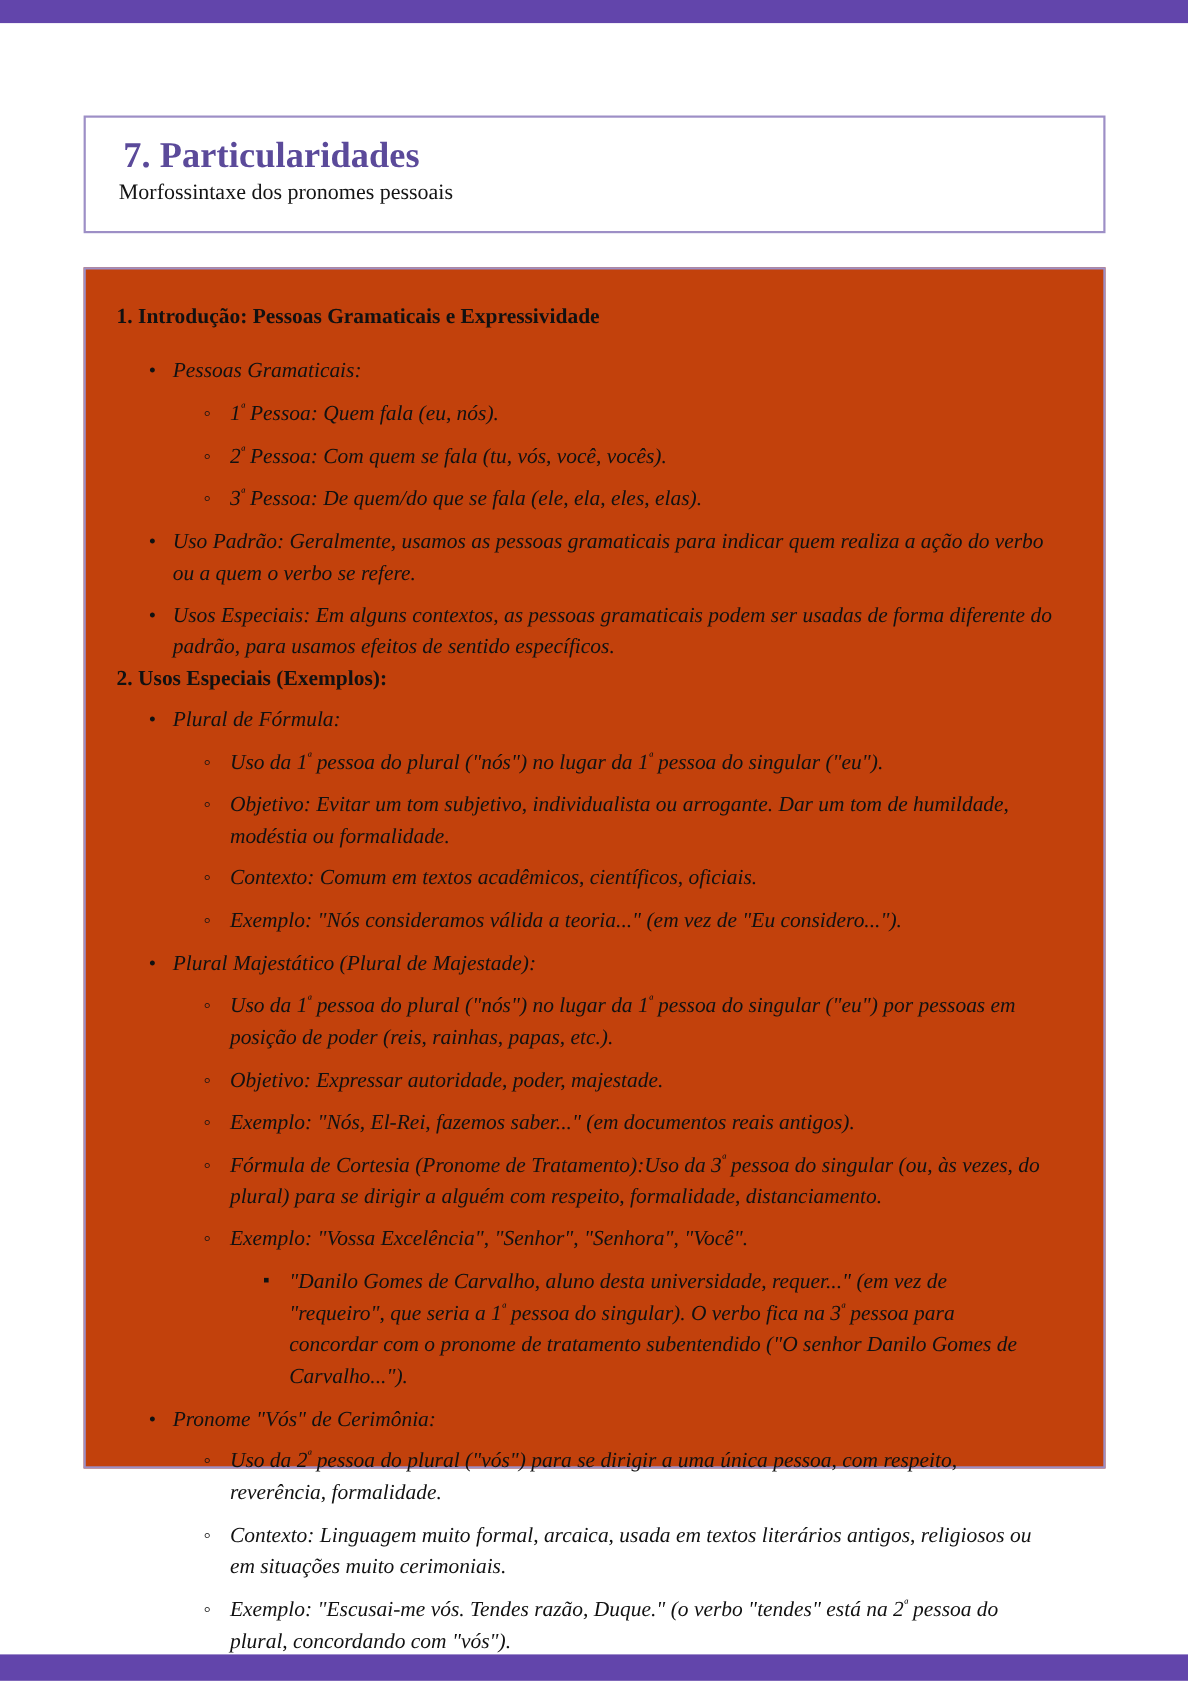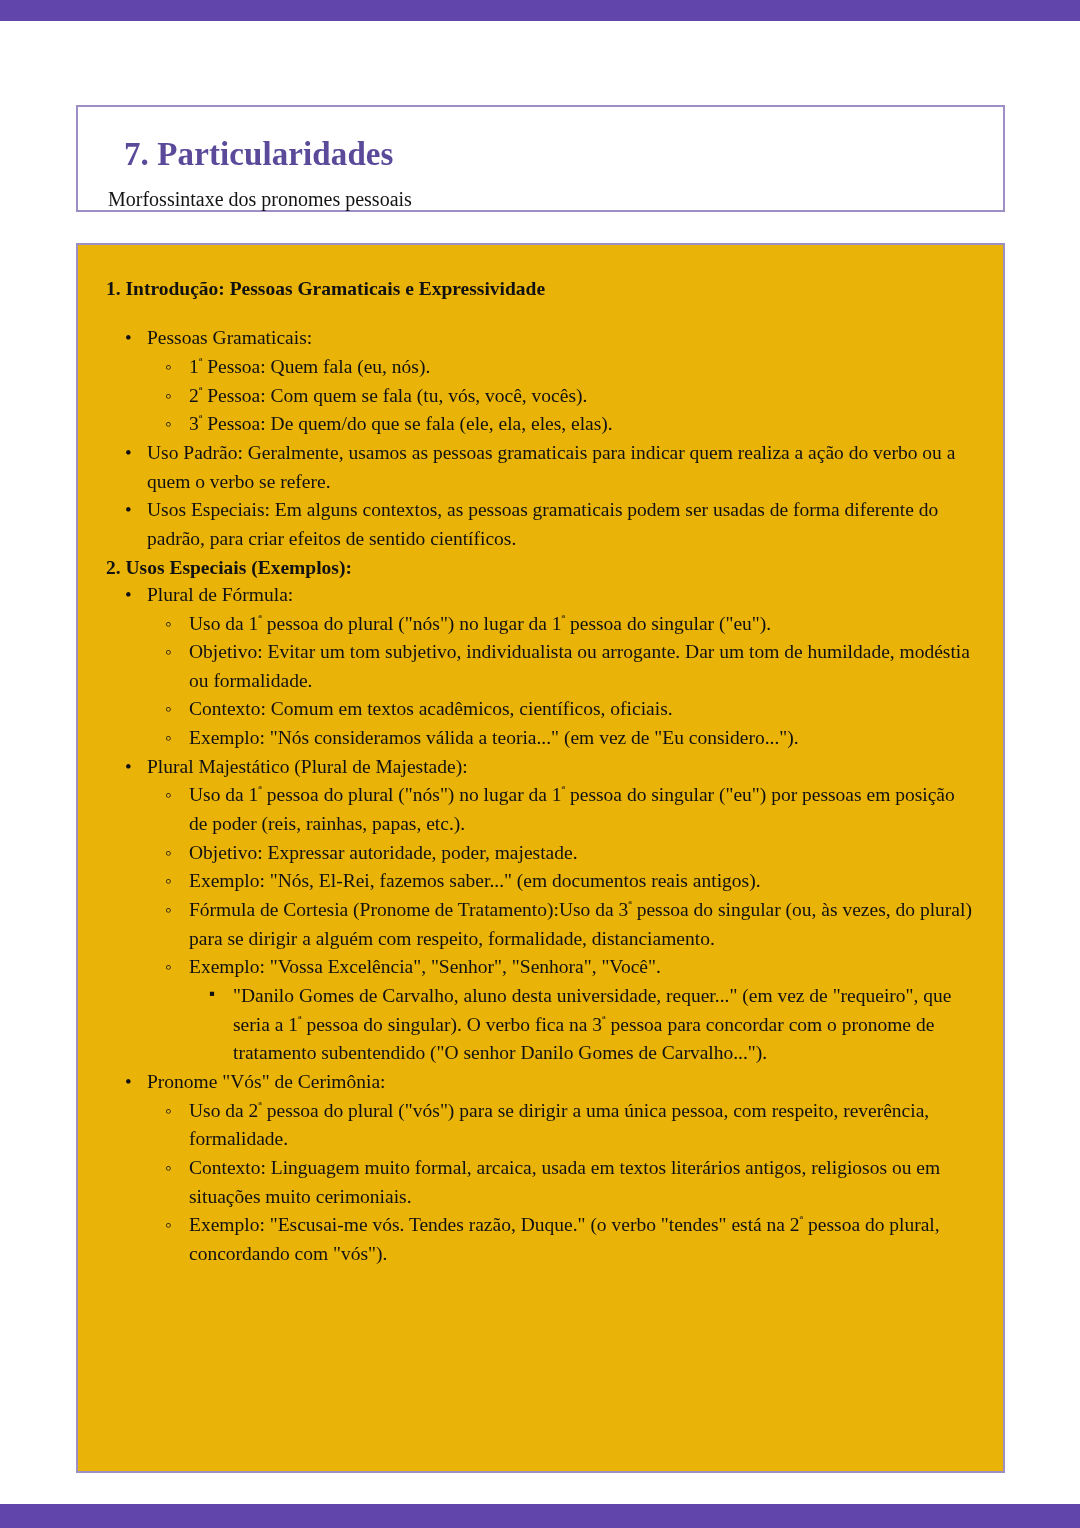--- a/index.html
+++ b/index.html
@@ -50,39 +50,39 @@
   }
   .header-inner {
     padding: 14px 0 0 30px;
   }
   .doc-title {
     color: #5B4A9A;
     font-size: 33px;
     font-weight: bold;
     line-height: 1.05;
     letter-spacing: 0.1px;
-    margin: 16px;
+    margin: 4px;
   }
   .doc-subtitle {
     color: #141414;
     font-size: 20px;
     font-weight: normal;
     line-height: 1.12;
     margin: 1px 0 0 0;
   }
 
   .content-box {
     position: absolute;
     left: 76px;
     top: 222px;
     width: 929px;
-    height: 1230px;
+    height: 1092px;
     border: 2px solid #9D8FC6;
     box-sizing: border-box;
-    background: #eab308;
+    background: #c2410c;
   }
   .content-inner {
     padding: 30px 28px 0 28px;
     font-size: 19.5px;
     line-height: 1.47;
   }
 
   .sec-head {
     font-weight: bold;
     font-size: 19.5px;
@@ -93,22 +93,23 @@
   .sec-head.spaced-below { margin-bottom: 22px; }
   .gap-before { }
 
   ul {
     margin: 0;
     padding: 0;
     list-style: none;
   }
   li {
     position: relative;
-    margin: 0;
-    padding: 0;
+    margin: 10px;
+    padding: 0;
+    font-style: italic;
   }
 
   
   .lv1 { padding-left: 41px; }
   .lv1 > li { padding-left: 0; margin-bottom: 0px; }
   .lv1 > li > .txt { display: block; }
   .lv1 > li > .txt::before {
     content: "\2022";
     position: absolute;
     left: -22px;
@@ -180,21 +181,21 @@
             </li>
             <li>
               <span class="txt">3<sup class="ord">ª</sup><span> Pessoa: De quem/do que se fala (ele, ela, eles, elas).</span></span>
             </li>
           </ul>
         </li>
         <li>
           <span class="txt">Uso Padrão: Geralmente, usamos as pessoas gramaticais para indicar quem realiza a ação do verbo ou a quem o verbo se refere.</span>
         </li>
         <li>
-          <span class="txt">Usos Especiais: Em alguns contextos, as pessoas gramaticais podem ser usadas de forma diferente do padrão, para criar efeitos de sentido científicos.</span>
+          <span class="txt">Usos Especiais: Em alguns contextos, as pessoas gramaticais podem ser usadas de forma diferente do padrão, para usamos efeitos de sentido específicos.</span>
         </li>
       </ul>
 
       <div class="sec-head gap-before">2. Usos Especiais (Exemplos):</div>
 
       <ul class="lv1">
 
         <li>
           <span class="txt">Plural de Fórmula:</span>
           <ul class="lv2">

